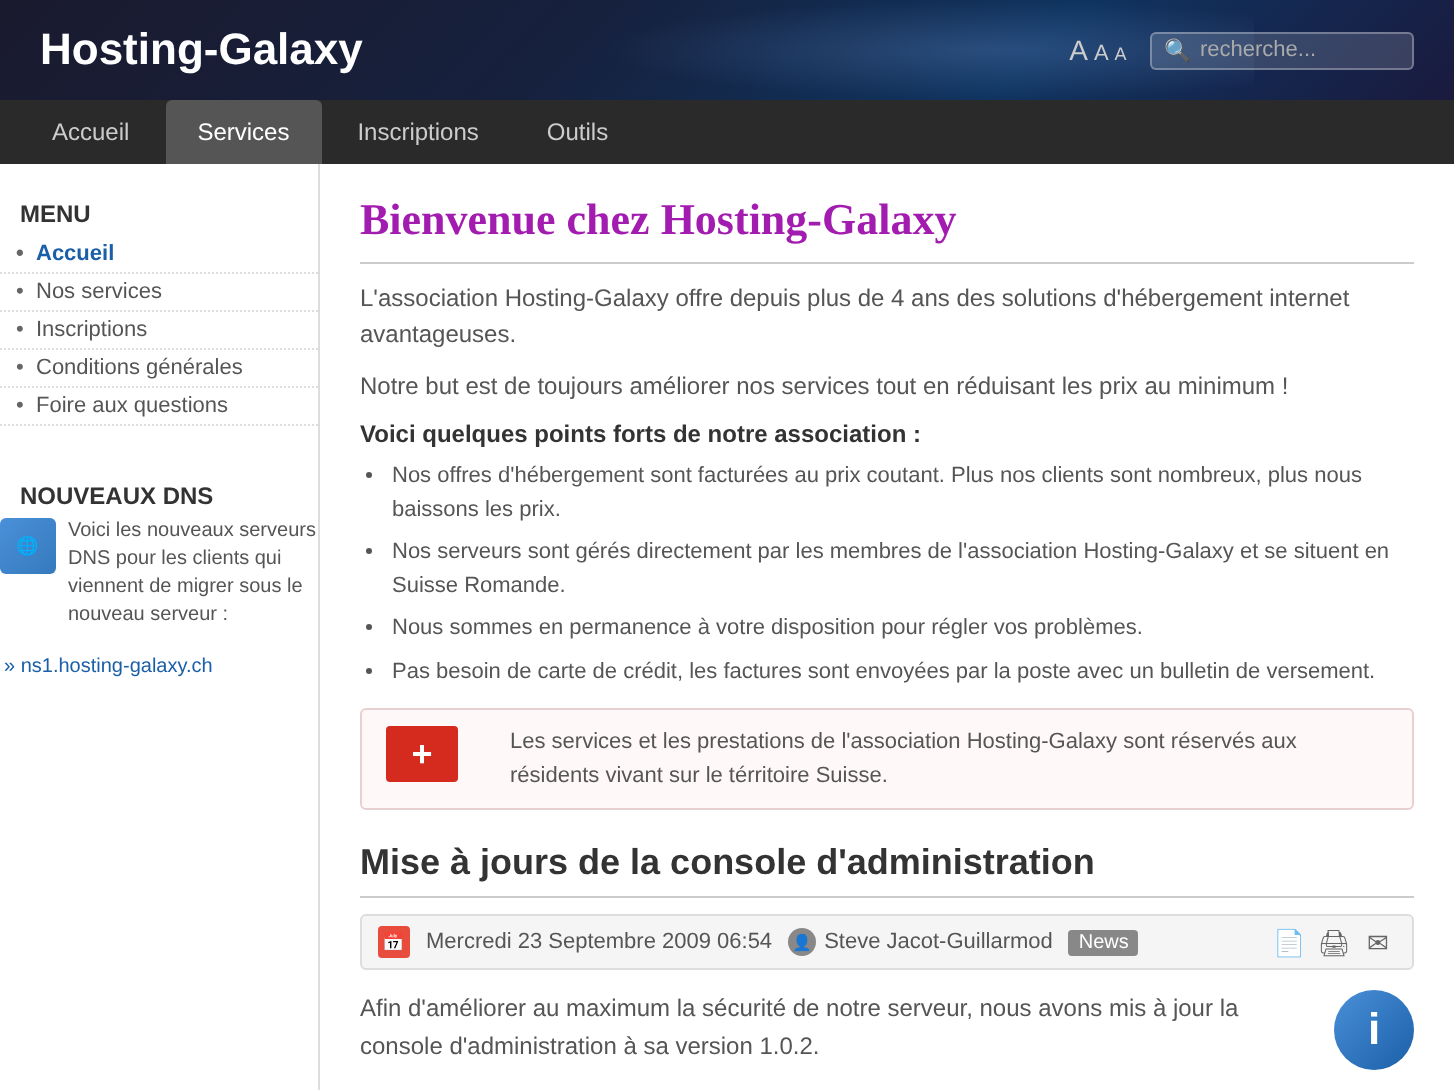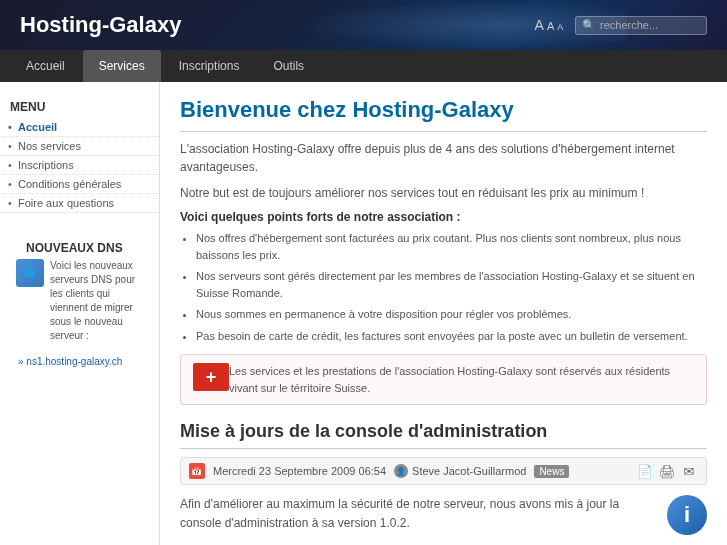--- a/index.html
+++ b/index.html
@@ -117,21 +117,21 @@
       position: relative;
     }
     .sidebar-menu li::before {
       content: '•';
       position: absolute;
       left: 8px;
       color: #666;
     }
     .sidebar-menu li.active { color: #1a5fa8; font-weight: bold; }
     .sidebar-dns {
-      padding: 8px 16px;
+      padding: 8px 0;
     }
     .dns-box {
       display: flex;
       gap: 6px;
       align-items: flex-start;
       margin-bottom: 6px;
     }
     .dns-icon {
       width: 28px;
       height: 28px;
@@ -164,24 +164,25 @@
     .dns-links li::before { content: '» '; }
 
     
     #main {
       flex: 1;
       padding: 15px 20px;
     }
     .page-title {
       font-size: 22px;
       font-weight: bold;
-      color: #0369a1;
+      color: #a21caf;
       margin-bottom: 0;
       border-bottom: 1px solid #ccc;
       padding-bottom: 8px;
+      font-family: Liberation Serif, serif;
     }
     .intro-text {
       font-size: 12px;
       color: #555;
       margin: 8px 0;
       line-height: 1.5;
     }
     .bold-text {
       font-weight: bold;
       color: #333;
@@ -194,21 +195,21 @@
     .bullet-list li {
       font-size: 11px;
       color: #555;
       margin-bottom: 5px;
       line-height: 1.5;
       list-style: disc;
     }
     .swiss-box {
       display: flex;
       align-items: flex-start;
-      gap: 0;
+      gap: 26px;
       background: #fff8f8;
       border: 1px solid #e8d0d0;
       padding: 8px 12px;
       margin: 10px 0;
       border-radius: 3px;
     }
     .swiss-flag {
       width: 36px;
       height: 28px;
       background: #d52b1e;

